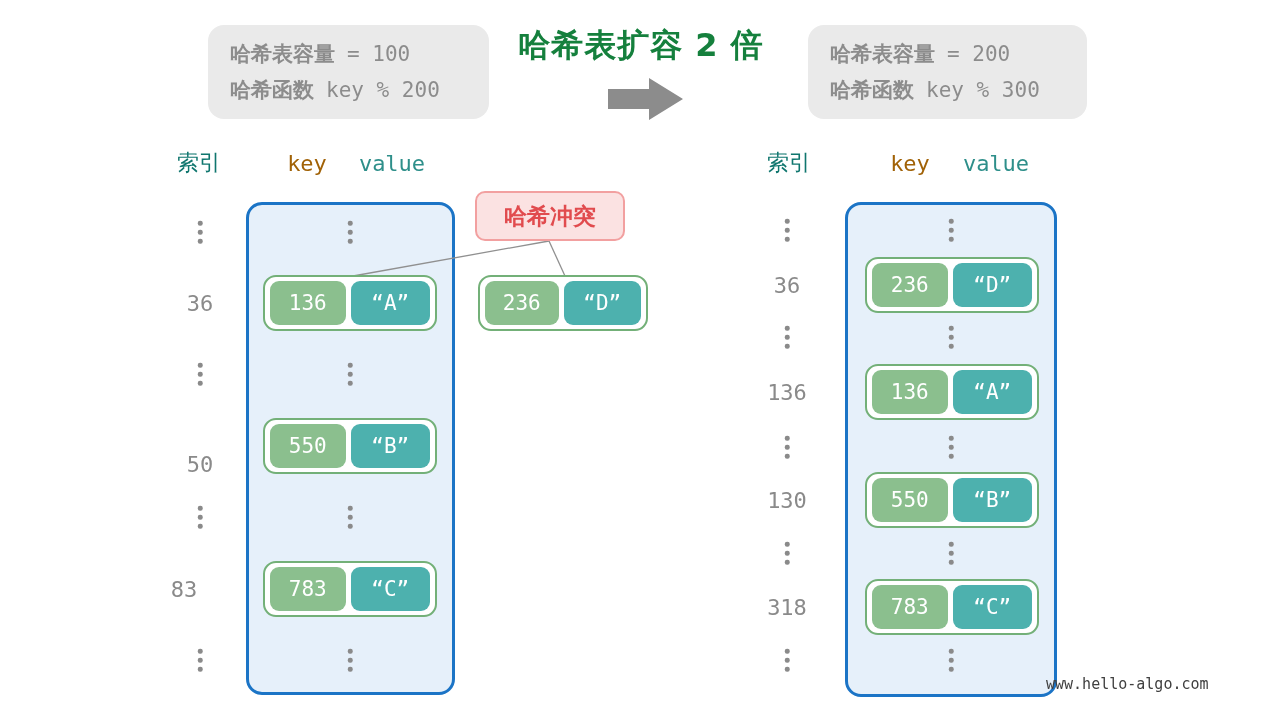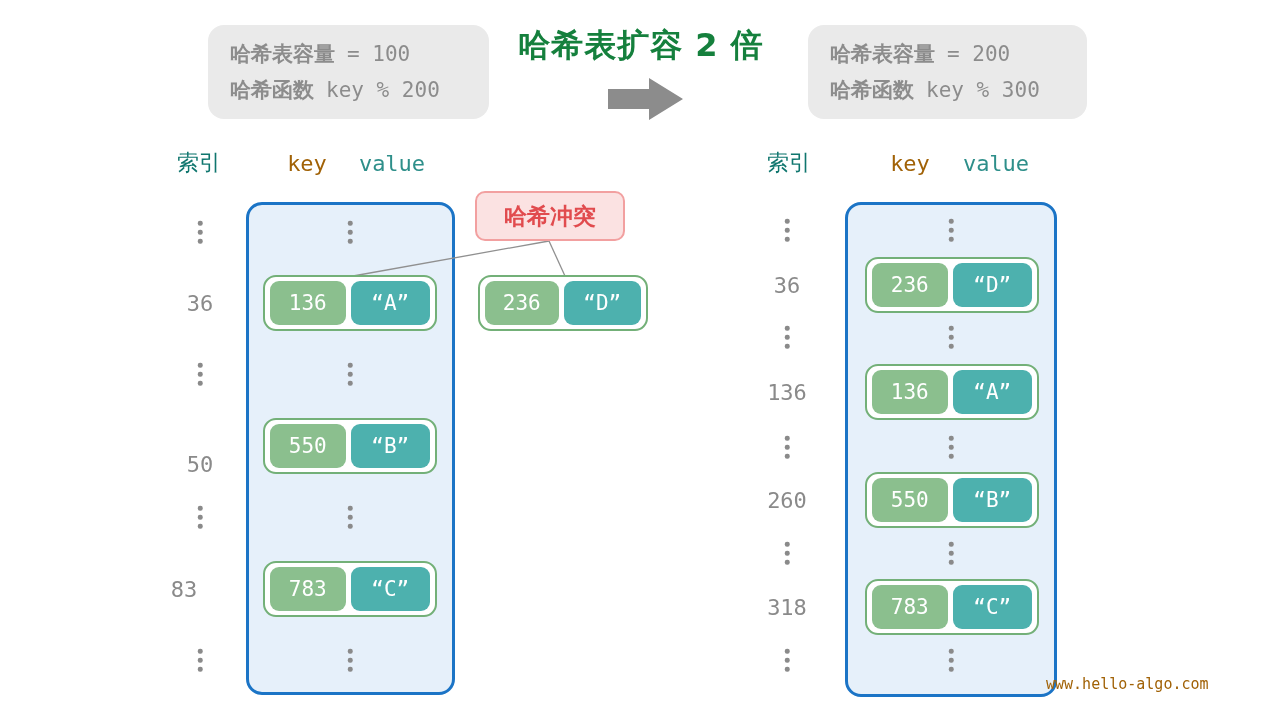--- a/index.html
+++ b/index.html
@@ -24,21 +24,21 @@
   .pair{position:absolute;width:174px;height:56px;background:#fff;border:2px solid #73B078;border-radius:13px;
         display:flex;align-items:center;gap:5px;padding:0 5px;box-sizing:border-box;z-index:4;}
   .kbox{width:76px;height:44px;background:#8BBF8E;border-radius:9px;color:#fff;display:flex;
         align-items:center;justify-content:center;font-size:21px;}
   .vbox{width:80px;height:44px;background:#4DB1AE;border-radius:9px;color:#fff;display:flex;
         align-items:center;justify-content:center;font-size:21px;}
   .collision{position:absolute;left:475px;top:191px;width:150px;height:50px;background:#FBE2E2;
              border:2px solid #F2A0A0;border-radius:10px;display:flex;align-items:center;justify-content:center;
              color:#E14B4E;font-weight:bold;font-size:23px;box-sizing:border-box;z-index:4;white-space:nowrap;}
   .overlay{position:absolute;left:0;top:0;z-index:3;pointer-events:none;}
-  .watermark{position:absolute;left:1046px;top:675px;font-size:15px;color:#a16207;z-index:2;white-space:nowrap;}
+  .watermark{position:absolute;left:1046px;top:675px;font-size:15px;color:#404040;z-index:2;white-space:nowrap;}
 </style>
 </head>
 <body>
 
 <div class="canvas">
 
   <svg class="overlay" width="1280" height="720">
     <line x1="549" y1="241" x2="353" y2="276" stroke="#909090" stroke-width="1.3"></line>
     <line x1="549" y1="241" x2="565" y2="276" stroke="#909090" stroke-width="1.3"></line>
     <polygon points="608,89 649,89 649,78 683,99 649,120 649,109 608,109" fill="#8C8C8C"></polygon>
@@ -154,21 +154,21 @@
       <i></i>
       <i></i>
       <i></i>
     </div>
   <div class="idx mono" style="left:787px;top:392px;">136</div>
   <div class="vdots" style="left:787px;top:447px;">
       <i></i>
       <i></i>
       <i></i>
     </div>
-  <div class="idx mono" style="left:787px;top:500px;">260</div>
+  <div class="idx mono" style="left:787px;top:500px;">130</div>
   <div class="vdots" style="left:787px;top:553px;">
       <i></i>
       <i></i>
       <i></i>
     </div>
   <div class="idx mono" style="left:787px;top:607px;">318</div>
   <div class="vdots" style="left:787px;top:660px;">
       <i></i>
       <i></i>
       <i></i>

